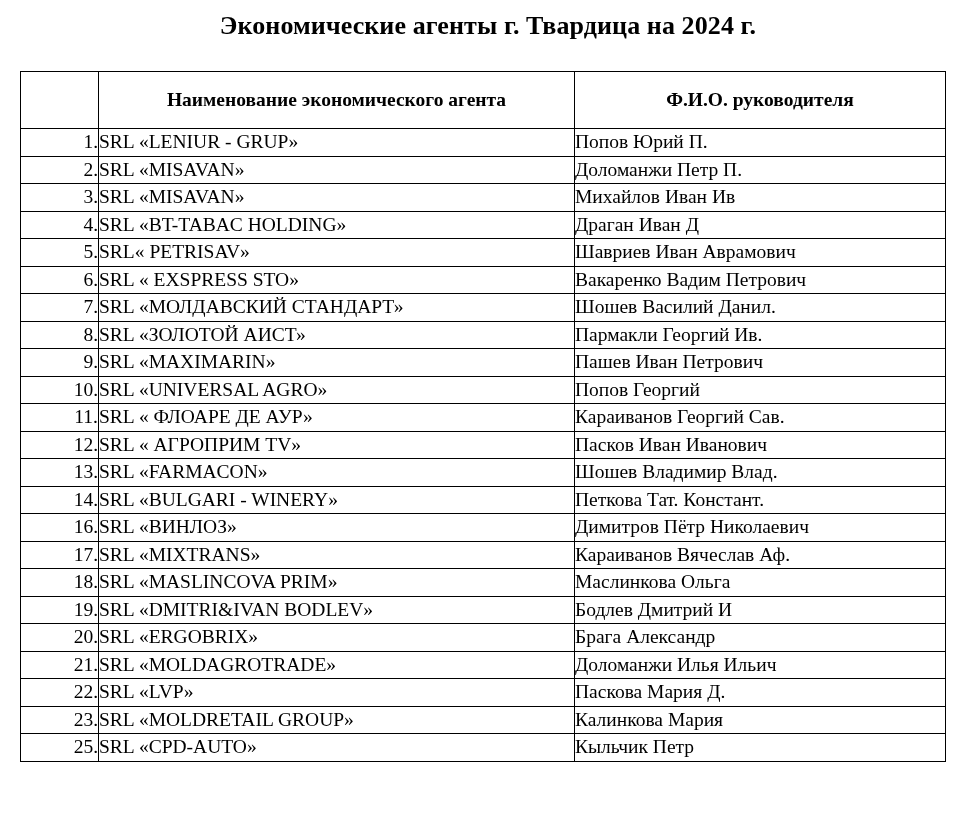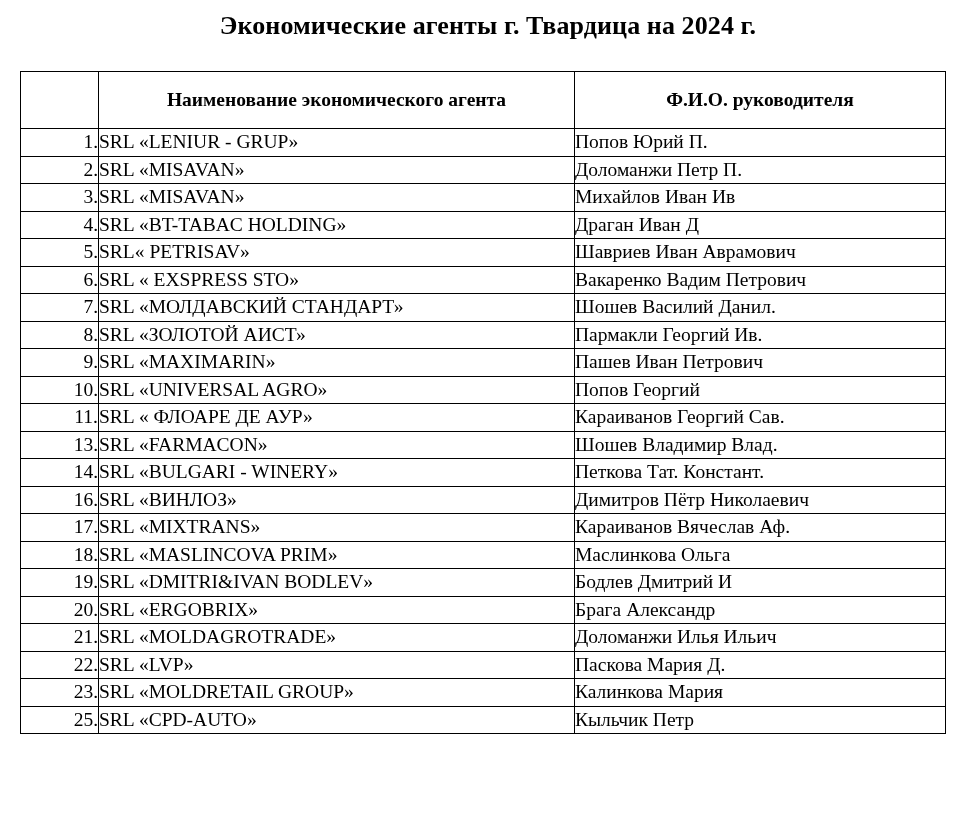--- a/index.html
+++ b/index.html
@@ -171,20 +171,25 @@
             <td class="cell-num">10.</td>
             <td class="cell-name">SRL «UNIVERSAL AGRO»</td>
             <td class="cell-head">Попов Георгий</td>
           </tr>
           <tr>
             <td class="cell-num">11.</td>
             <td class="cell-name">SRL « ФЛОАРЕ ДЕ АУР»</td>
             <td class="cell-head">Караиванов Георгий Сав.</td>
           </tr>
           <tr>
+            <td class="cell-num">12.</td>
+            <td class="cell-name">SRL « АГРОПРИМ TV»</td>
+            <td class="cell-head">Пасков Иван Иванович</td>
+          </tr>
+          <tr>
             <td class="cell-num">13.</td>
             <td class="cell-name">SRL «FARMACON»</td>
             <td class="cell-head">Шошев Владимир Влад.</td>
           </tr>
           <tr>
             <td class="cell-num">14.</td>
             <td class="cell-name">SRL «BULGARI - WINERY»</td>
             <td class="cell-head">Петкова Тат. Констант.</td>
           </tr>
           <tr>

